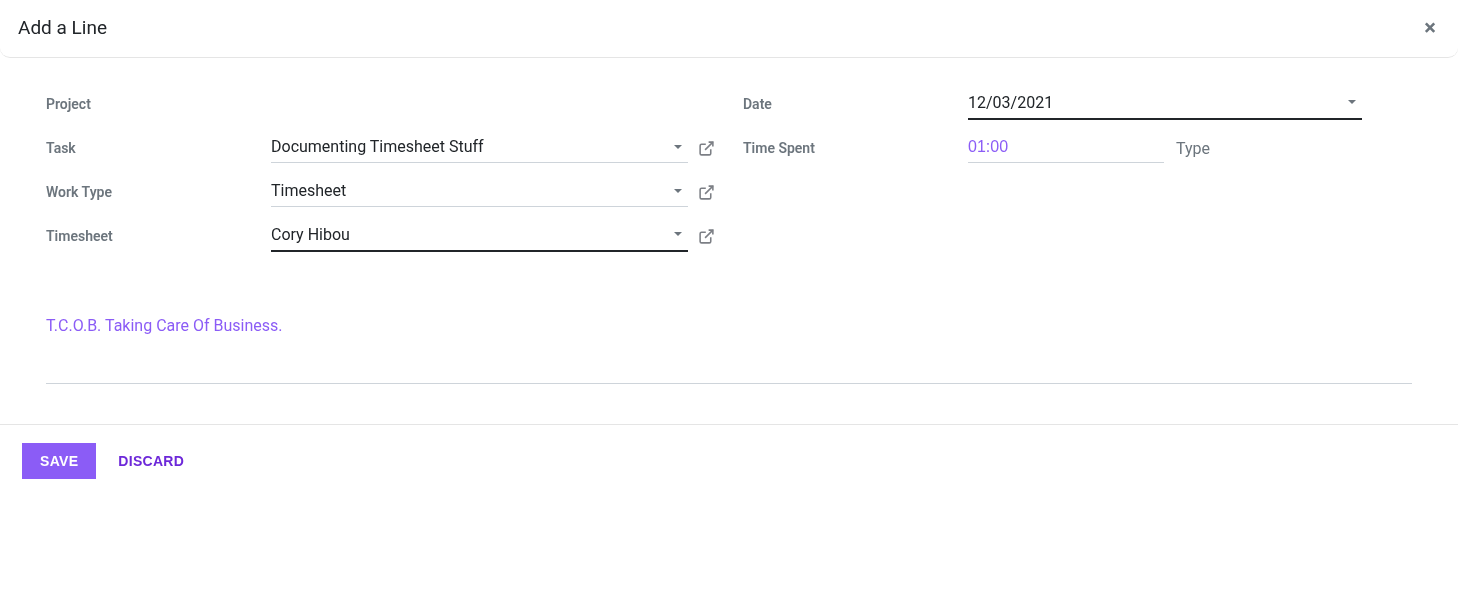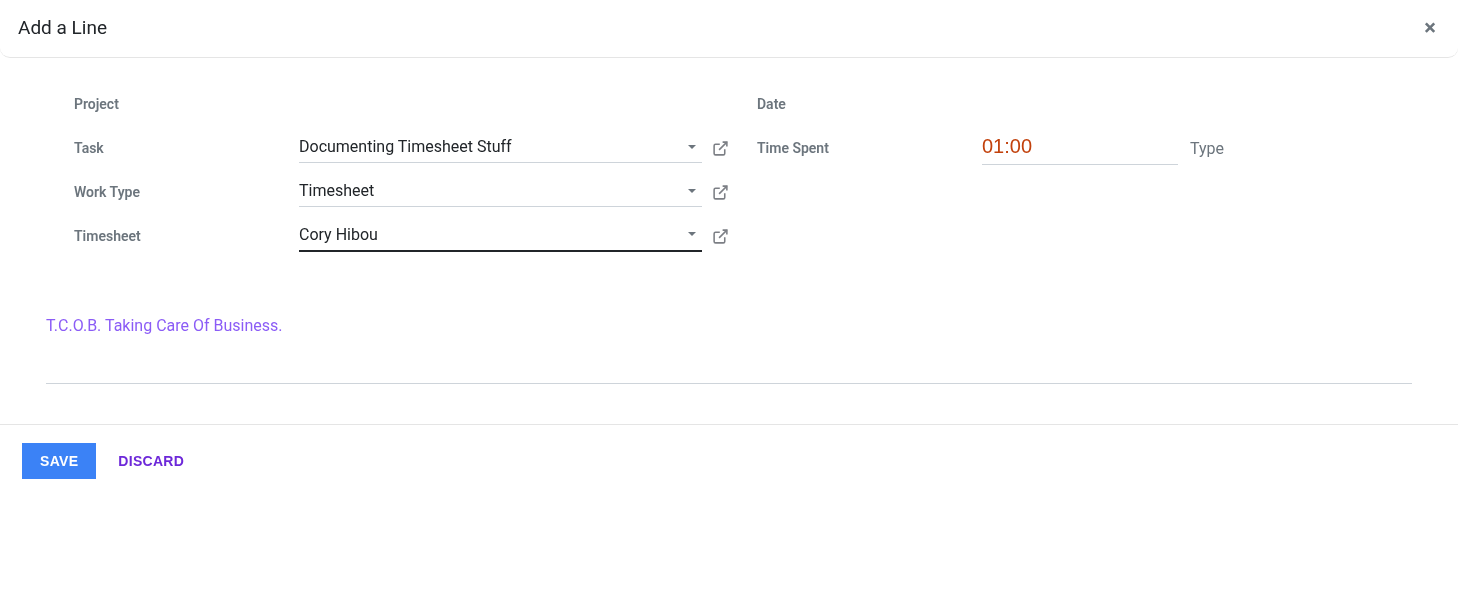--- a/index.html
+++ b/index.html
@@ -34,21 +34,20 @@
       font-weight: bold;
       line-height: 1;
       padding: 0 4px;
     }
     .modal-body {
       padding: 24px 46px 40px 46px;
     }
     .form-columns {
       display: flex;
       gap: 28px;
-      margin-left: 28px;
     }
     .form-col {
       flex: 1;
     }
     .form-row {
       display: flex;
       align-items: center;
       min-height: 44px;
     }
     .form-label {
@@ -115,22 +114,22 @@
     .time-field-wrap {
       display: flex;
       align-items: center;
       gap: 12px;
       flex: 1;
     }
     .time-input {
       border: none;
       border-bottom: 1px solid #ced4da;
       padding: 4px 0 6px 0;
-      font-size: 20px;
-      color: #c2410c;
+      font-size: 16px;
+      color: #8b5cf6;
       outline: none;
       width: 196px;
     }
     .hours-label {
       color: #6c757d;
       font-size: 16px;
     }
     .description-block {
       margin-top: 52px;
     }
@@ -150,21 +149,21 @@
     .btn {
       border: none;
       padding: 10px 18px;
       font-size: 14px;
       font-weight: 600;
       cursor: pointer;
       text-transform: uppercase;
       letter-spacing: 0.3px;
     }
     .btn-primary {
-      background: #3b82f6;
+      background: #8b5cf6;
       color: #fff;
     }
     .btn-secondary {
       background: transparent;
       color: #6d28d9;
       text-align: right;
     }
   </style>
 </head>
 <body>
@@ -232,20 +231,26 @@
             </svg>
           </span>
         </div>
       </div>
     </div>
 
     <div class="form-col">
 
       <div class="form-row">
         <div class="form-label">Date</div>
+        <div class="field-wrap">
+          <div class="date-field">
+            <span class="date-value">12/03/2021</span>
+            <span class="caret"></span>
+          </div>
+        </div>
       </div>
 
       <div class="form-row">
         <div class="form-label">Time Spent</div>
         <div class="time-field-wrap">
           <input class="time-input" type="text" value="01:00" style="">
           <span class="hours-label">Type</span>
         </div>
       </div>
 

